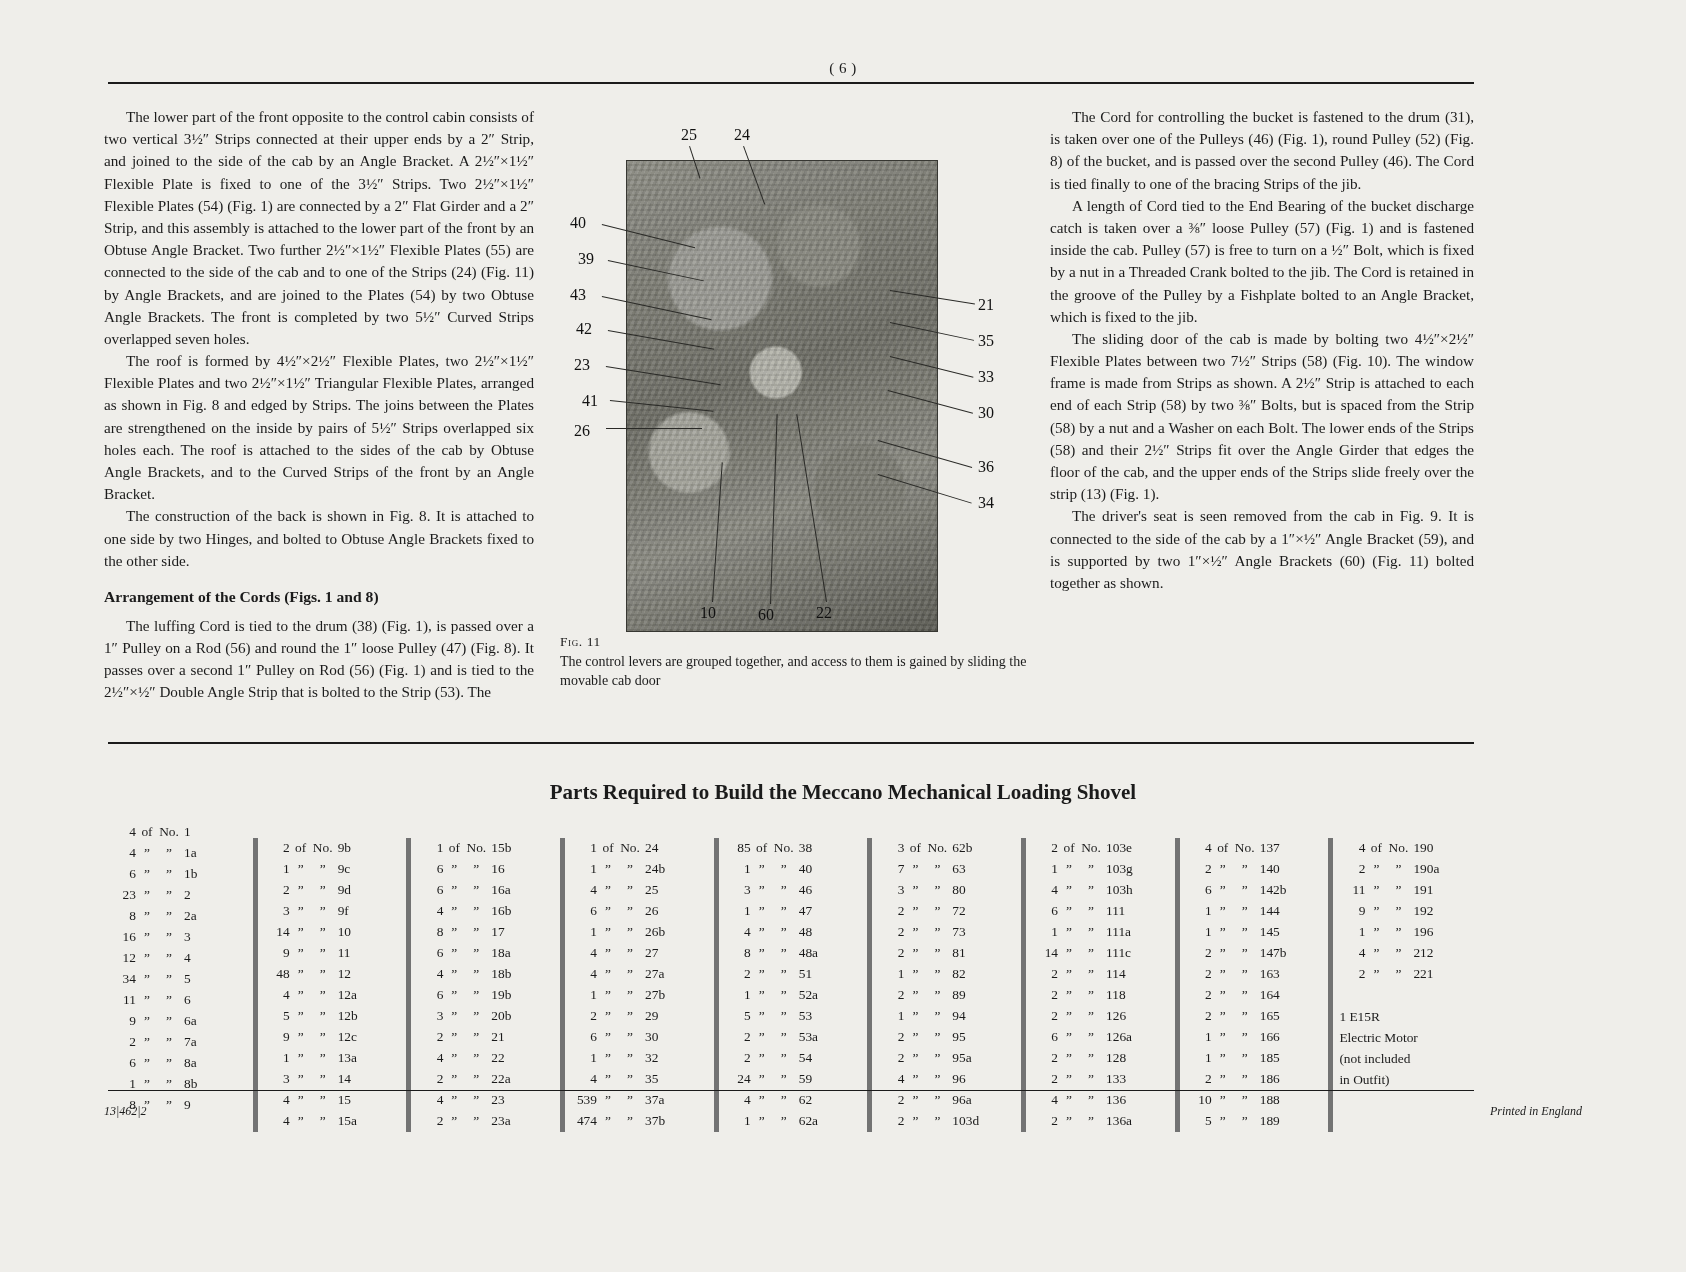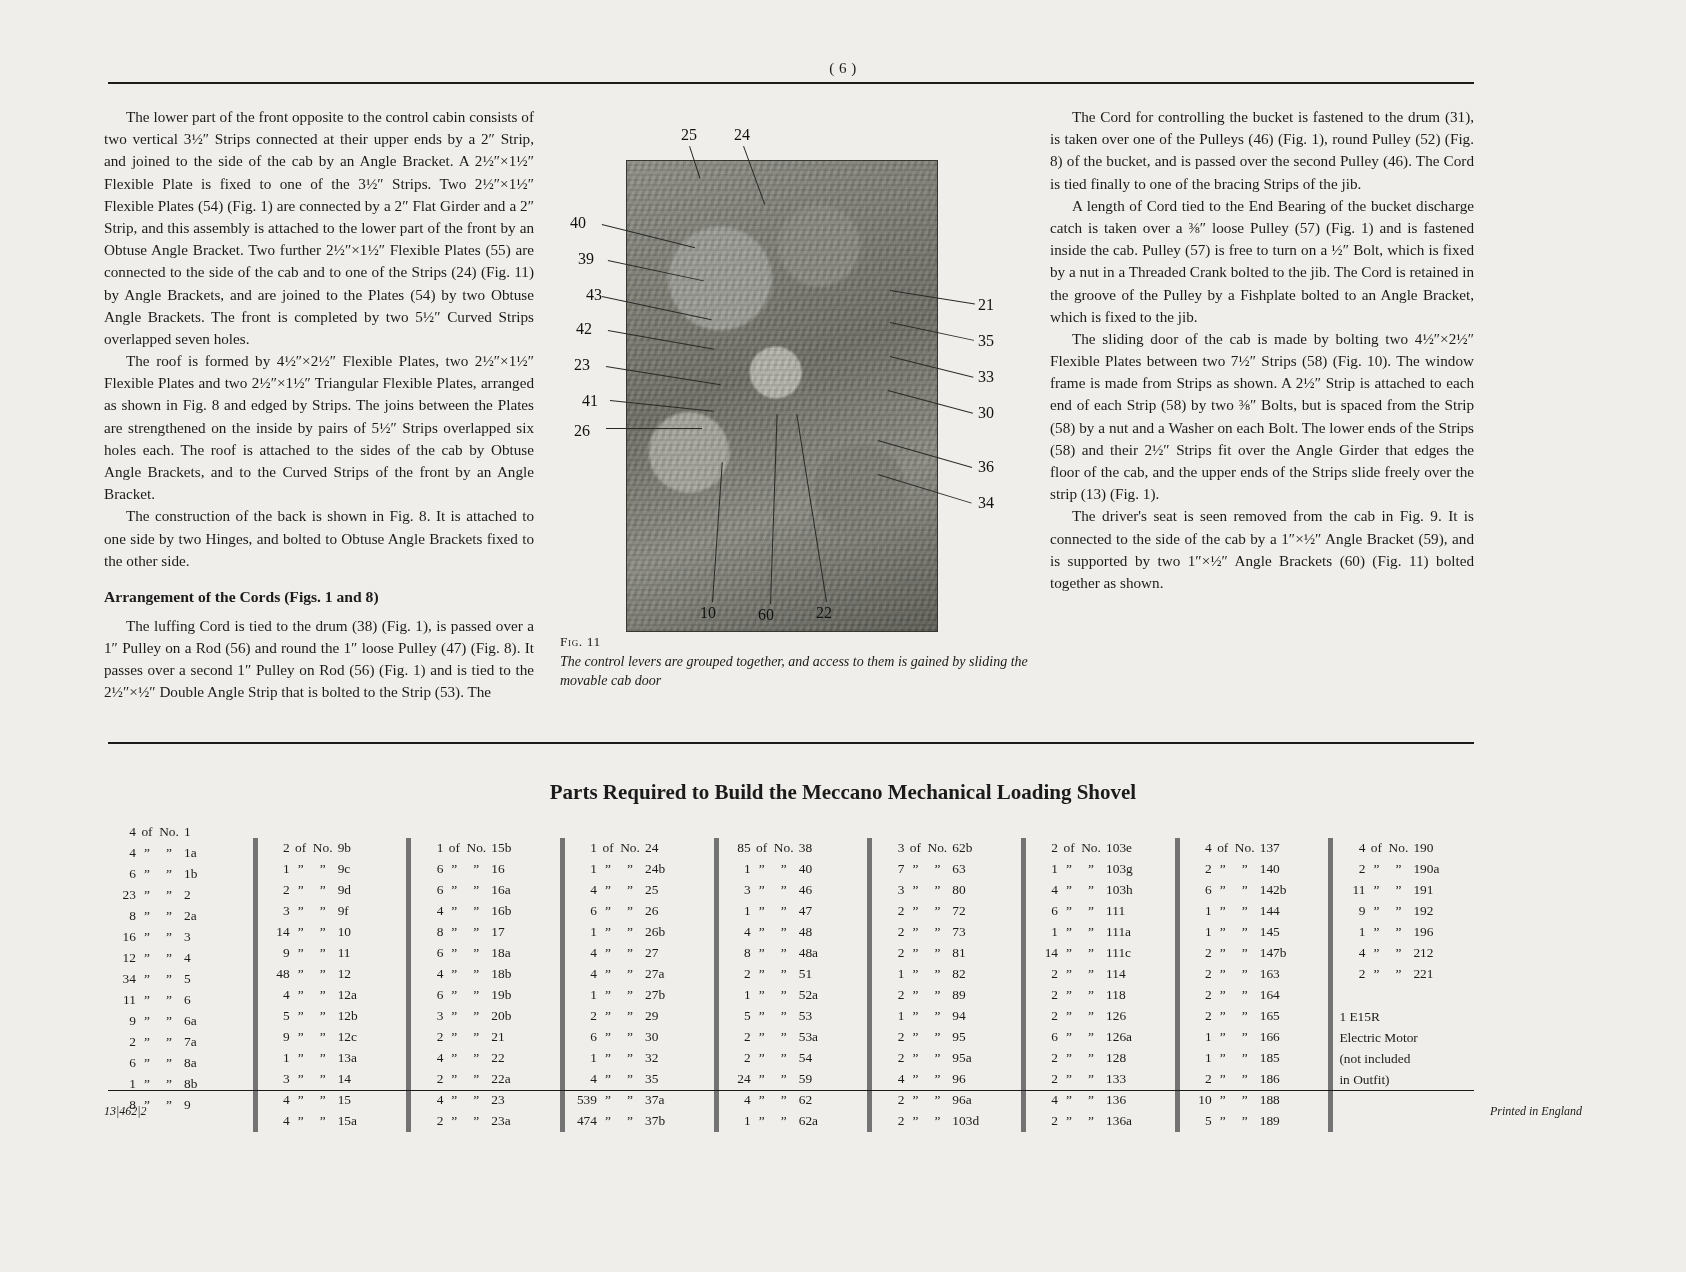--- a/index.html
+++ b/index.html
@@ -78,21 +78,21 @@
   .callout{
     position:absolute;font-size:16px;font-family:"Liberation Serif",serif;
     color:#111;
   }
   .leader{position:absolute;background:#2a2a27;height:1px;transform-origin:0 0;}
   .figcap{
     position:absolute;left:0;top:530px;width:470px;
     font-size:13.5px;
   }
   .figcap .lbl{font-variant:small-caps;letter-spacing:.6px;}
-  .figcap .desc{font-style:italic;font-size:14px;line-height:1.35;margin-top:3px;}
+  .figcap .desc{font-size:14px;line-height:1.35;margin-top:3px;}
   
   .parts-title{
     position:absolute;top:780px;left:0;width:100%;text-align:center;
     font-size:21px;font-weight:bold;
   }
   
   #parts{
     position:absolute;top:822px;left:104px;width:1378px;
     display:flex;
   }
@@ -147,21 +147,21 @@
       <div class="leader" style="left:130px;top:42px;width:34px;transform:rotate(72deg);"></div>
       <div class="callout" style="left:174px;top:22px;">24</div>
       <div class="leader" style="left:184px;top:42px;width:62px;transform:rotate(70deg);"></div>
 
       <div class="callout" style="left:10px;top:110px;">40</div>
       <div class="leader" style="left:42px;top:120px;width:96px;transform:rotate(14deg);"></div>
 
       <div class="callout" style="left:18px;top:146px;">39</div>
       <div class="leader" style="left:48px;top:156px;width:98px;transform:rotate(12deg);"></div>
 
-      <div class="callout" style="left:26px;top:182px;">43</div>
+      <div class="callout" style="left:10px;top:182px;">43</div>
       <div class="leader" style="left:42px;top:192px;width:112px;transform:rotate(12deg);"></div>
 
       <div class="callout" style="left:16px;top:216px;">42</div>
       <div class="leader" style="left:48px;top:226px;width:108px;transform:rotate(10deg);"></div>
 
       <div class="callout" style="left:14px;top:252px;">23</div>
       <div class="leader" style="left:46px;top:262px;width:116px;transform:rotate(9deg);"></div>
 
       <div class="callout" style="left:22px;top:288px;">41</div>
       <div class="leader" style="left:50px;top:296px;width:104px;transform:rotate(6deg);"></div>

